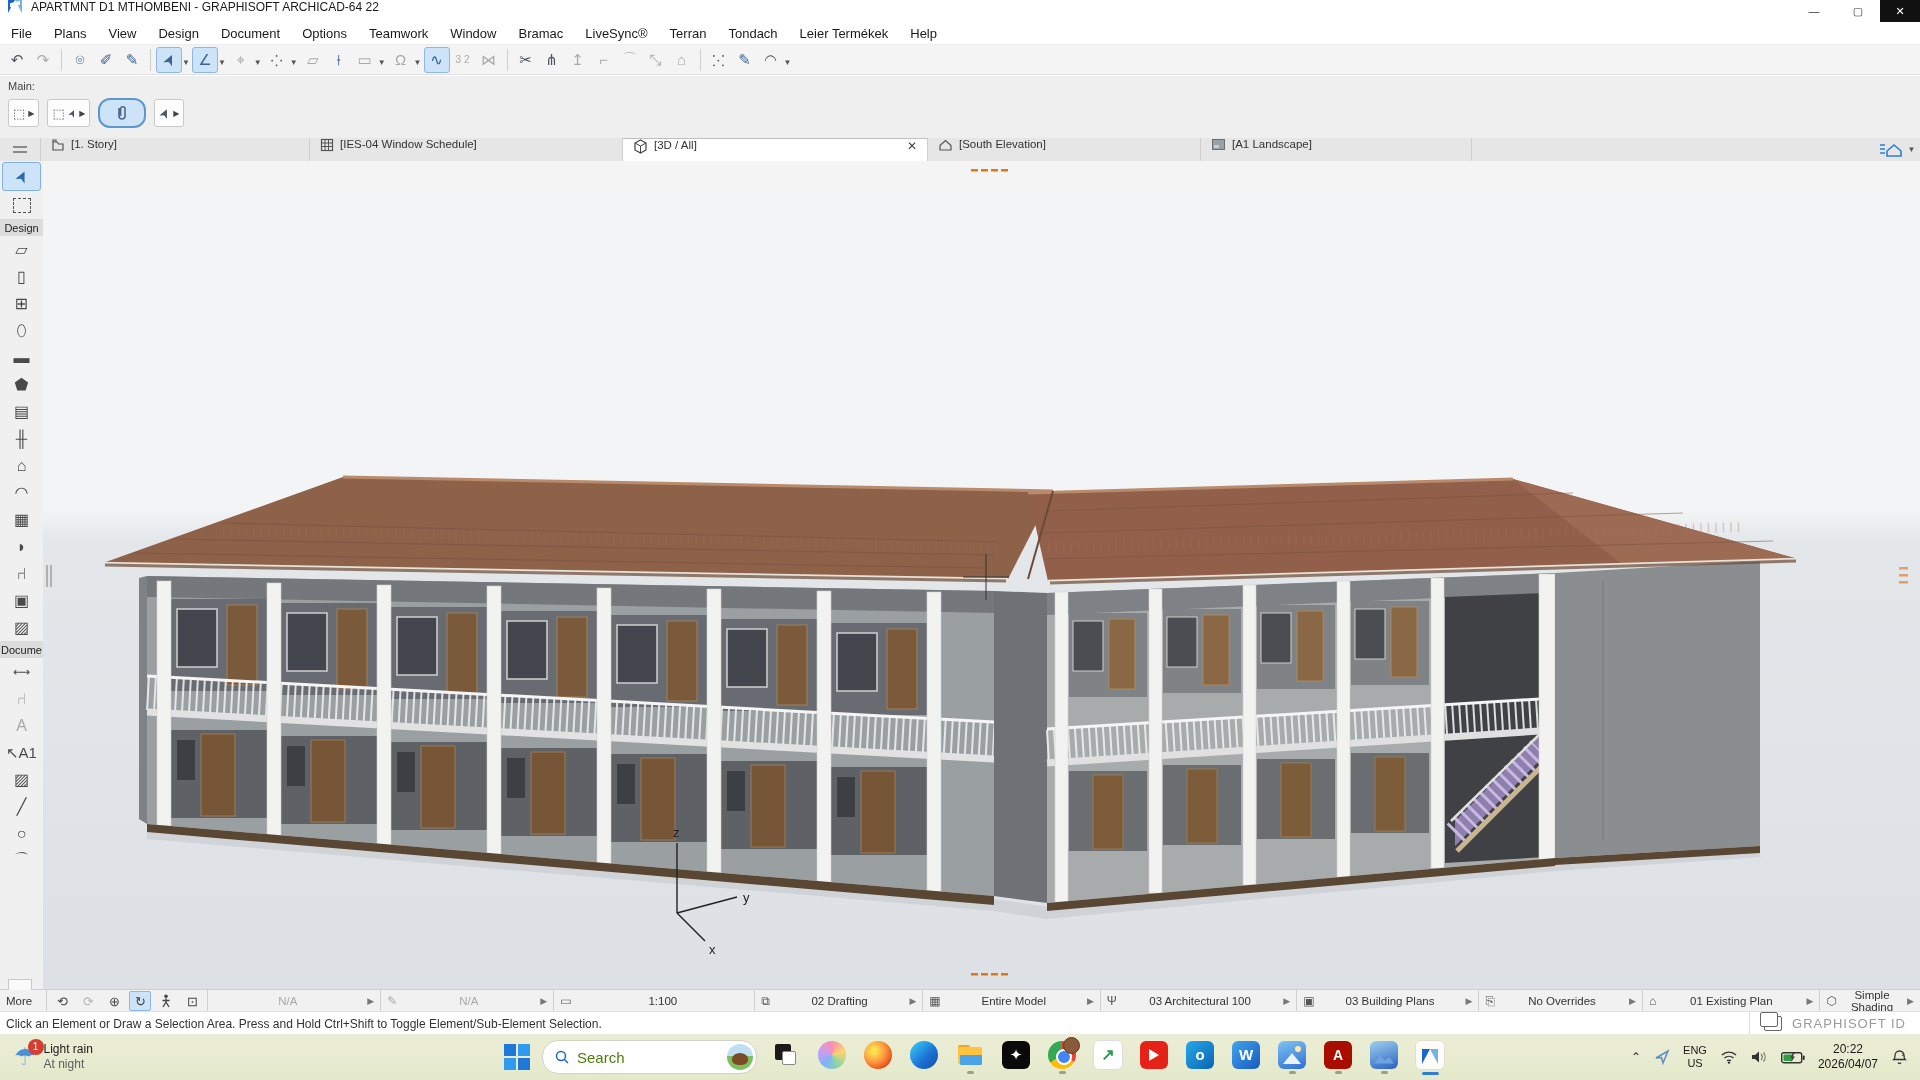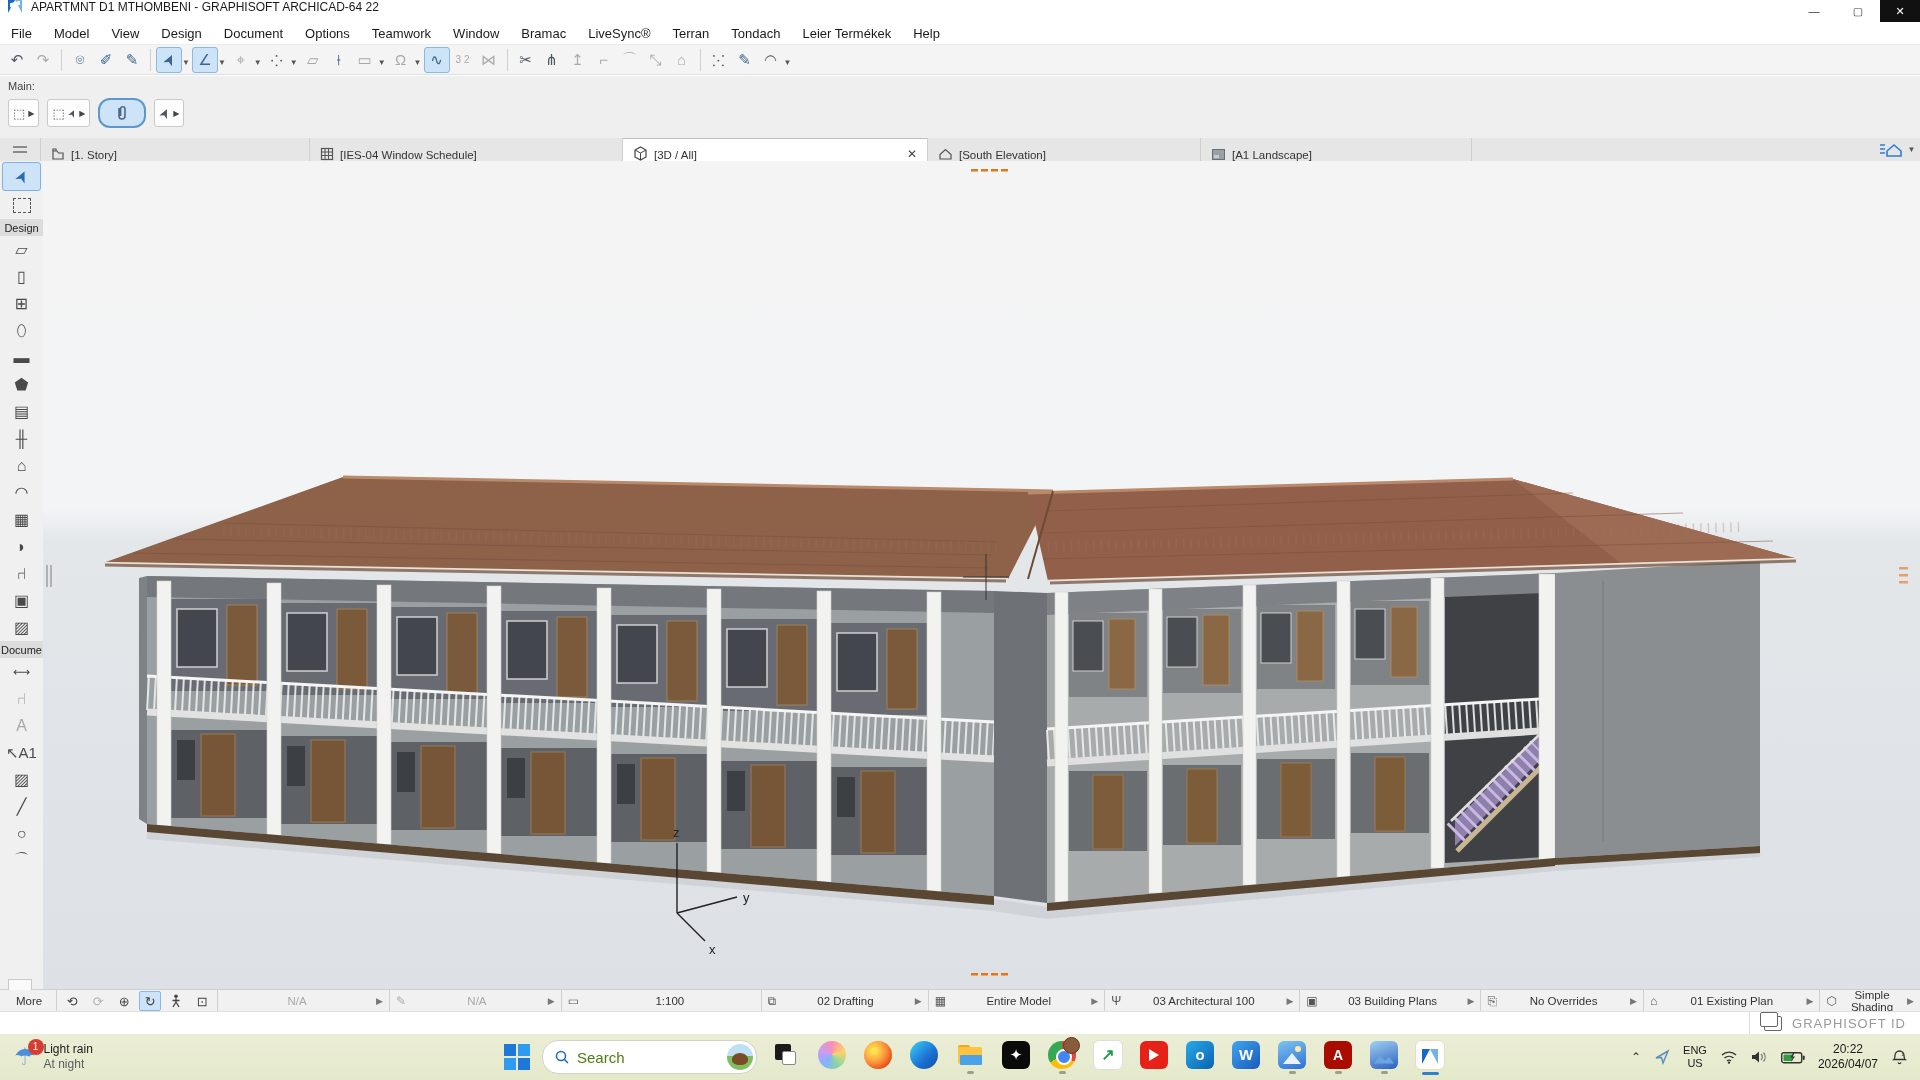--- a/index.html
+++ b/index.html
@@ -31,41 +31,41 @@
   .main-label{position:absolute;left:8px;top:4px;font-size:11px;color:#444}
   .inforow{position:absolute;left:8px;top:22px;display:flex;gap:8px;align-items:center}
   .info-btn{height:26px;background:#fdfdfd;border:1px solid #c9c9c9;border-radius:3px;display:flex;align-items:center;padding:0 4px;gap:3px}
   .info-btn .g{font-size:13px;color:#4c5560}
   .info-btn .c{font-size:8px;color:#444}
   .info-btn.pill{border-radius:12px;background:#cde3f7;border:2px solid #5e97cc;width:36px;justify-content:center}
   
   .tabbar{left:0;top:138px;width:1920px;height:23px;background:#e6e6e6;border-bottom:1px solid #cfcfcf;display:flex;align-items:stretch}
   .tab-stub{width:40px;border-right:1px solid #cfcfcf;display:flex;flex-direction:column;justify-content:center;align-items:center;gap:3px}
   .tab-stub i{display:block;width:14px;height:2px;background:#8a8a8a}
-  .tab{display:flex;align-items:flex-end;gap:6px;padding:0 10px;border-right:1px solid #cfcfcf;font-size:11.5px;color:#333;min-width:0}
+  .tab{display:flex;align-items:flex-start;gap:6px;padding:0 10px;border-right:1px solid #cfcfcf;font-size:11.5px;color:#333;min-width:0}
   .tab.active{background:#fff;border-top:1px solid #bfbfbf}
   .tab .close-x{margin-left:auto;font-size:12px;color:#444;padding-left:40px}
   .tab svg{flex:0 0 auto}
   .tab-fill{flex:1}
   .tab-nav{width:46px;display:flex;align-items:center;justify-content:center;gap:3px}
   
   .toolbox{left:0;top:161px;width:43px;height:828px;background:#f0f0f0;border-right:1px solid #d5d5d5;display:flex;flex-direction:column;align-items:stretch}
   .tool{height:27px;display:flex;align-items:center;justify-content:center;font-size:16px;color:#4a4a4a}
   .tool.sel{background:#cde3f7;border:1px solid #7fb2e0;border-radius:3px;margin:1px 2px}
   .tool.dim{color:#a8a8a8}
   .tool .marq{width:16px;height:13px;border:1px dashed #555}
   .tool-label{height:17px;background:#dcdcdc;font-size:11px;color:#222;display:flex;align-items:center;justify-content:center;overflow:hidden;white-space:nowrap}
   .cursor-g{display:inline-block;transform:rotate(-65deg)}
   
   .viewport{left:43px;top:161px;width:1877px;height:828px;
      background:linear-gradient(#f4f4f5 0%,#f3f4f5 42%,#e3e7ea 46%,#dde1e6 100%)}
   .viewport svg{position:absolute;left:0;top:0}
   
   .quickbar{left:0;top:989px;width:1920px;height:22px;background:#f1f1f1;border-top:1px solid #cfcfcf;display:flex;align-items:stretch;font-size:11.5px;color:#333}
-  .qb-more{width:43px;display:flex;align-items:center;padding-left:16px;border-right:1px solid #d0d0d0;position:relative}
+  .qb-more{width:43px;display:flex;align-items:center;padding-left:6px;border-right:1px solid #d0d0d0;position:relative}
   .qb-notch{position:absolute;left:8px;top:-11px;width:22px;height:10px;background:#fafafa;border:1px solid #c9c9c9;border-bottom:none}
   .qb-nav{display:flex;align-items:center;padding:0 4px;gap:4px;border-right:1px solid #d0d0d0}
   .qb-nic{width:20px;height:18px;display:flex;align-items:center;justify-content:center;font-size:13px;color:#444;border:1px solid transparent;border-radius:2px}
   .qb-nic.gray{color:#b5b5b5}
   .qb-nic.active{background:#cde3f7;border-color:#8cb8e2}
   .qb-seg{display:flex;align-items:center;border-right:1px solid #d0d0d0;padding:0 6px;gap:6px}
   .qb-seg .ic{font-size:12px;color:#555}
   .qb-seg .lbl{flex:1;text-align:center;padding:0 8px}
   .qb-seg .arr{font-size:9px;color:#777}
   .qb-seg.dim .lbl,.qb-seg.dim .ic{color:#a9a9a9}
@@ -139,21 +139,21 @@
   <span class="title-text">APARTMNT D1 MTHOMBENI - GRAPHISOFT ARCHICAD-64 22</span>
   <div class="win-controls">
     <span class="win-btn">—</span>
     <span class="win-btn">▢</span>
     <span class="win-btn close">✕</span>
   </div>
 </div>
 
 <div class="abs menubar">
   <span class="menu-item">File</span>
-  <span class="menu-item">Model</span>
+  <span class="menu-item">Plans</span>
   <span class="menu-item">View</span>
   <span class="menu-item">Design</span>
   <span class="menu-item">Document</span>
   <span class="menu-item">Options</span>
   <span class="menu-item">Teamwork</span>
   <span class="menu-item">Window</span>
   <span class="menu-item">Bramac</span>
   <span class="menu-item">LiveSync®</span>
   <span class="menu-item">Terran</span>
   <span class="menu-item">Tondach</span>
@@ -612,20 +612,21 @@
       <span class="arr">▶</span>
     </span>
   <span class="qb-seg" style="flex:1;border-right:none">
       <span class="ic">⬡</span>
       <span class="lbl">Simple Shading</span>
       <span class="arr">▶</span>
     </span>
 </div>
 
 <div class="abs hintbar">
+  <span class="hint-text">Click an Element or Draw a Selection Area. Press and Hold Ctrl+Shift to Toggle Element/Sub-Element Selection.</span>
   <span class="hint-right">
     <span class="copy-ic"></span>
     <span class="gsid">GRAPHISOFT ID</span>
   </span>
 </div>
 
 <div class="abs taskbar">
   <div class="weather">
     <span class="umbrella">☂<span class="wbadge">1</span></span>
     <span class="wtxt">

